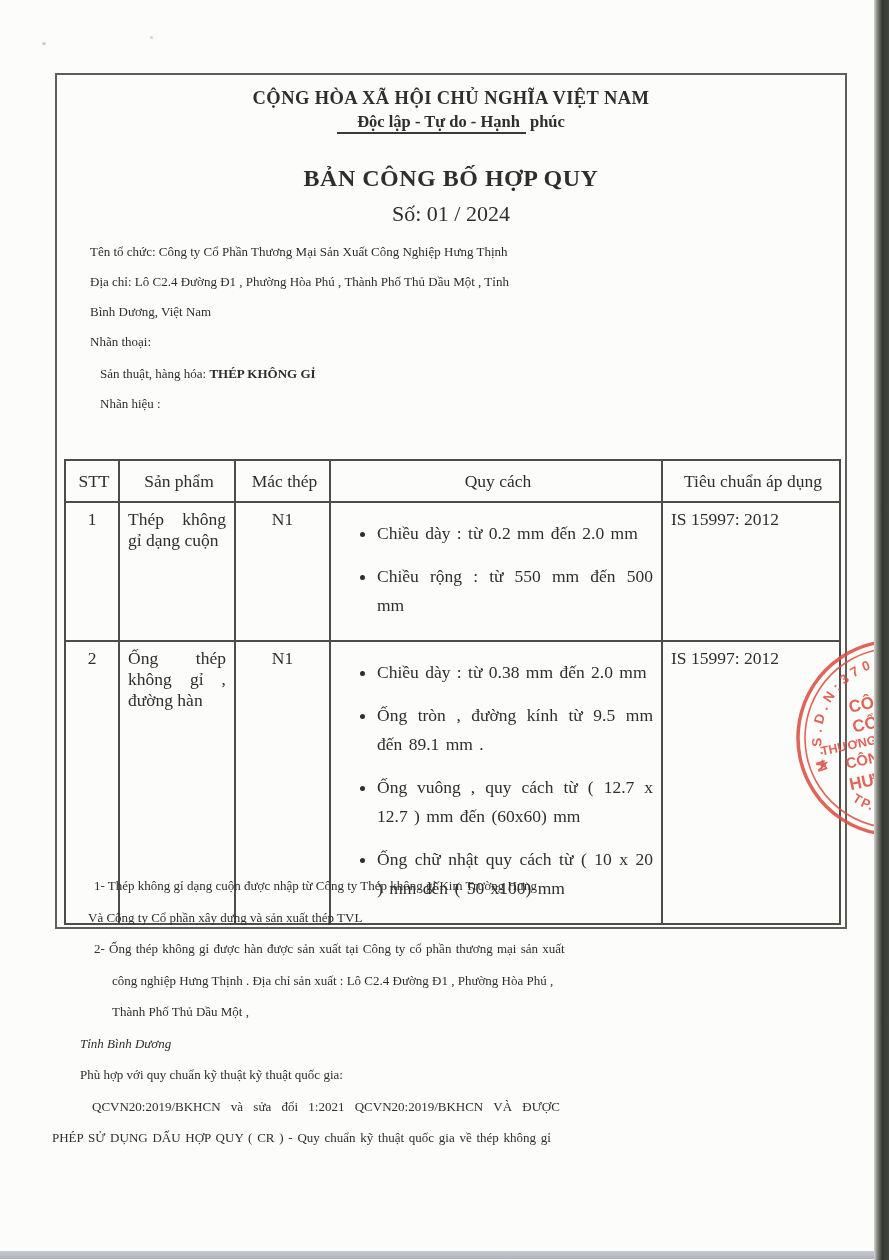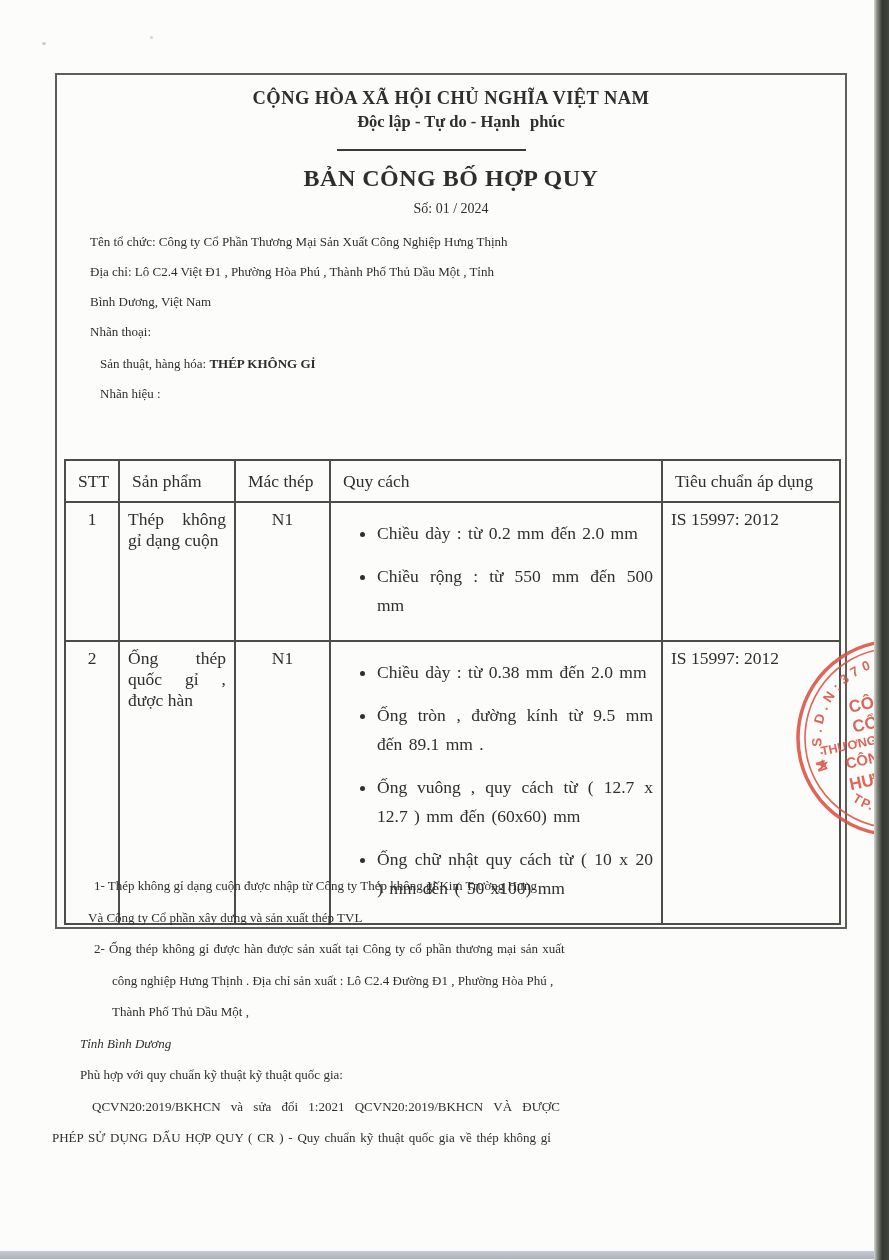--- a/index.html
+++ b/index.html
@@ -19,40 +19,40 @@
   
   .doc-box {
     position:absolute; left:55px; top:60px; width:792px; height:856px;
     border:2px solid #5e5e5a;
     margin-top:13px;
   }
 
   .c { text-align:center; }
   .nat-header { margin-top:13px; font-weight:bold; font-size:18.5px; letter-spacing:.4px; }
   .motto { margin-top:3px; font-weight:bold; font-size:16.5px; }
-  .motto .u { border-bottom:2.5px solid #3a3a36; padding:0 6px 18px 20px; }
+  .motto .u { border-bottom:2.5px solid #3a3a36; padding:0 6px 1px 20px; }
   .doc-title { margin-top:33px; font-weight:bold; font-size:24px; letter-spacing:.5px; }
-  .doc-number { margin-top:9px; font-size:14px; }
+  .doc-number { margin-top:9px; font-size:22px; }
 
   .info { margin:10px 33px 0 33px; font-size:13px; line-height:30px; }
   .info .indent { padding-left:10px; }
   .info .gap-top { margin-top:2px; }
   .bold { font-weight:bold; }
 
   
   table.products {
     position:absolute; left:7px; top:384px;
     width:775px; border-collapse:collapse; table-layout:fixed;
     font-size:17.5px;
   }
   table.products th, table.products td {
     border:2px solid #4c4c48; vertical-align:top; font-weight:normal;
     padding:6px 8px;
   }
-  table.products th { height:42px; vertical-align:middle; text-align:left; padding-left:12px; }
+  table.products th { height:42px; vertical-align:middle; text-align:center; padding-left:12px; }
   th.col-stt, td.cell-stt { text-align:center; padding-left:4px; }
   td.cell-mac { text-align:center; padding-top:10px; }
   td.cell-stt { padding-top:10px; }
   td.cell-sp { padding:10px 8px 0 12px; text-align:justify;border-radius:21px; }
   td.cell-std { padding:10px 6px 0 10px; }
   td.cell-qc { padding:4px 12px 0 14px; }
   td.cell-qc ul { list-style:disc outside; margin:0; padding-left:38px; }
   td.cell-qc li { margin:10px 0 14px 0; text-align:justify; word-spacing:2px; line-height:29px; }
   tr.row-1 { height:97px; }
   tr.row-2 { height:235px; }
@@ -94,21 +94,21 @@
   <div class="doc-box">
 
     <div class="c nat-header">CỘNG HÒA XÃ HỘI CHỦ NGHĨA VIỆT NAM</div>
     <div class="c motto"><span class="u">Độc lập - Tự do - Hạnh</span><span> phúc</span></div>
 
     <div class="c doc-title">BẢN CÔNG BỐ HỢP QUY</div>
     <div class="c doc-number">Số: 01 / 2024</div>
 
     <div class="info">
       <div>Tên tổ chức: Công ty Cổ Phần Thương Mại Sản Xuất Công Nghiệp Hưng Thịnh</div>
-      <div>Địa chỉ: Lô C2.4 Việt Đ1 , Phường Hòa Phú , Thành Phố Thủ Dầu Một , Tỉnh</div>
+      <div>Địa chỉ: Lô C2.4 Đường Đ1 , Phường Hòa Phú , Thành Phố Thủ Dầu Một , Tỉnh</div>
       <div>Bình Dương, Việt Nam</div>
       <div>Nhãn thoại:</div>
       <div class="indent gap-top"><span>Sản thuật, hàng hóa: </span><span class="bold">THÉP KHÔNG GỈ</span></div>
       <div class="indent">Nhãn hiệu :</div>
     </div>
 
     <table class="products">
       <colgroup>
         <col style="width:54px">
           <col style="width:116px">
@@ -133,21 +133,21 @@
           <td class="cell-qc">
             <ul>
               <li>Chiều dày : từ 0.2 mm đến 2.0 mm</li>
               <li>Chiều rộng : từ 550 mm đến 500 mm</li>
             </ul>
           </td>
           <td class="cell-std">IS 15997: 2012</td>
         </tr>
         <tr class="row-2">
           <td class="cell-stt">2</td>
-          <td class="cell-sp">Ống thép quốc gỉ , được hàn</td>
+          <td class="cell-sp">Ống thép không gỉ , đường hàn</td>
           <td class="cell-mac">N1</td>
           <td class="cell-qc">
             <ul>
               <li>Chiều dày : từ 0.38 mm đến 2.0 mm</li>
               <li>Ống tròn , đường kính từ 9.5 mm đến 89.1 mm .</li>
               <li>Ống vuông , quy cách từ ( 12.7 x 12.7 ) mm đến (60x60) mm</li>
               <li>Ống chữ nhật quy cách từ ( 10 x 20 ) mm đến ( 50 x100) mm</li>
             </ul>
           </td>
           <td class="cell-std">IS 15997: 2012</td>

